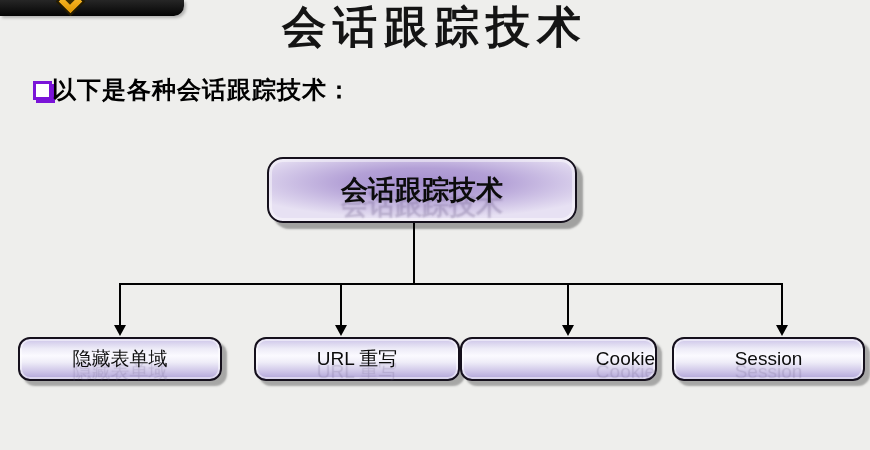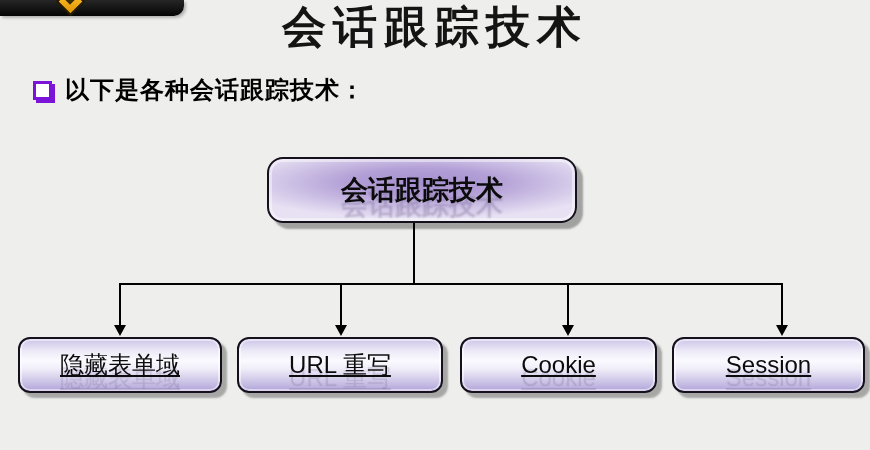--- a/index.html
+++ b/index.html
@@ -35,21 +35,21 @@
     position:absolute;left:0;right:0;top:2px;margin:0;
     text-align:center;
     font-family:"Liberation Serif","DejaVu Serif",serif;
     font-size:44px;line-height:52px;font-weight:700;
     letter-spacing:7px;color:#141414;
   }
 
   
   .bullet-row{
     position:absolute;left:33px;top:74px;
-    display:flex;align-items:center;gap:13px;
+    display:flex;align-items:center;gap:0;
   }
   .bullet-sq{
     display:inline-block;width:13px;height:13px;
     background:#ffffff;border:3px solid #7a14d8;
     box-shadow:3px 3px 0 #7a14d8;
     flex:0 0 auto;
   }
   .bullet-text{
     font-size:24px;font-weight:700;color:#000;
     letter-spacing:1px;white-space:nowrap;
@@ -66,32 +66,32 @@
     left:267px;top:157px;width:310px;height:66px;
     border-radius:16px;
     background:radial-gradient(ellipse 62% 58% at 50% 38%,
       #a58fcf 0%, #b3a0d6 40%, #cfc3e6 72%, #e7e1f3 100%);
     box-shadow:6px 6px 2px rgba(110,110,110,0.6),
                inset 0 0 0 3px rgba(255,255,255,0.45);
     font-size:27px;font-weight:700;
   }
   .node.root .label{text-shadow:0 15px 2px rgba(95,80,125,0.30);}
   .node.child{
-    top:337px;height:56px;border-radius:12px;
+    top:337px;height:44px;border-radius:12px;
     background:linear-gradient(180deg,
       #ccc4e8 0%, #edebf7 24%, #fbfaff 42%,
       #efedf8 58%, #cdc4e7 82%, #b0a4d8 100%);
     box-shadow:5px 5px 2px rgba(110,110,110,0.55),
                inset 0 0 0 2px rgba(255,255,255,0.5);
-    font-size:24px;font-weight:400;text-decoration:underline;
+    font-size:19px;font-weight:400;
   }
   .node.child .label{text-shadow:0 13px 1px rgba(110,100,140,0.25);}
   .child-1{left:18px;width:204px;font-family:"Liberation Serif","DejaVu Serif",serif;}
-  .child-2{left:237px;width:206px;}
-  .child-3{left:460px;width:197px;}
+  .child-2{left:254px;width:206px;}
+  .child-3{left:460px;width:197px;justify-content:flex-end;}
   .child-4{left:672px;width:193px;text-align:right;}
 
   
   .line{position:absolute;background:#000;}
   .stem{left:413px;top:223px;width:2px;height:61px;}
   .hline{left:119px;top:283px;width:664px;height:2px;}
   .drop{top:283px;width:2px;height:43px;}
   .drop-1{left:119px;} .drop-2{left:340px;} .drop-3{left:567px;} .drop-4{left:781px;}
   .ahead{
     position:absolute;top:325px;width:0;height:0;

